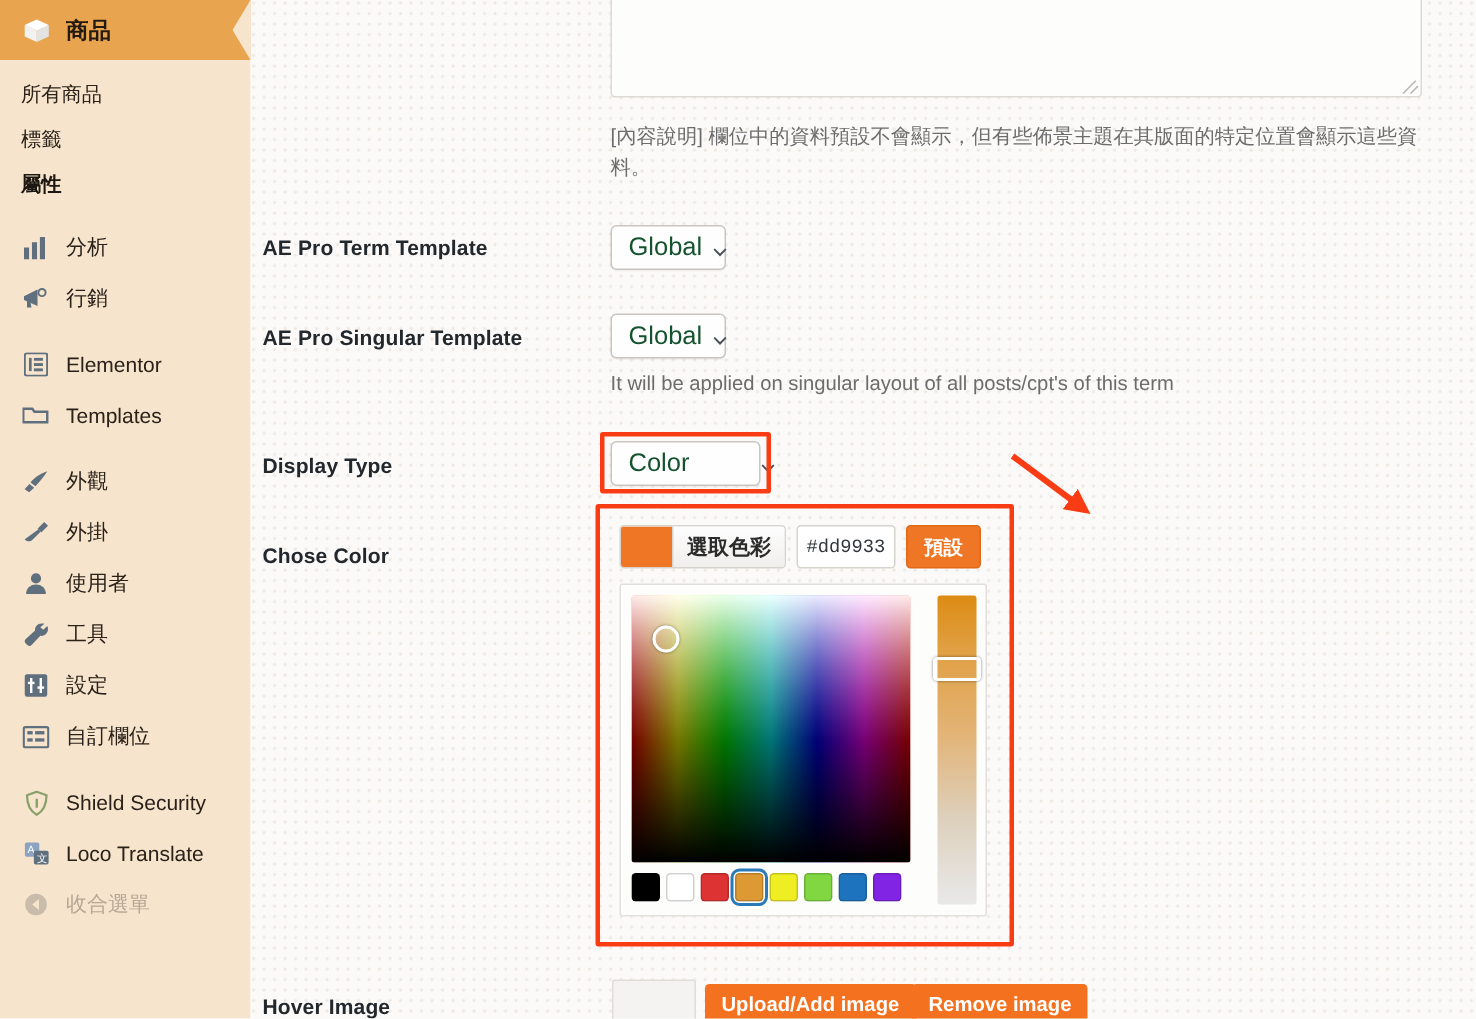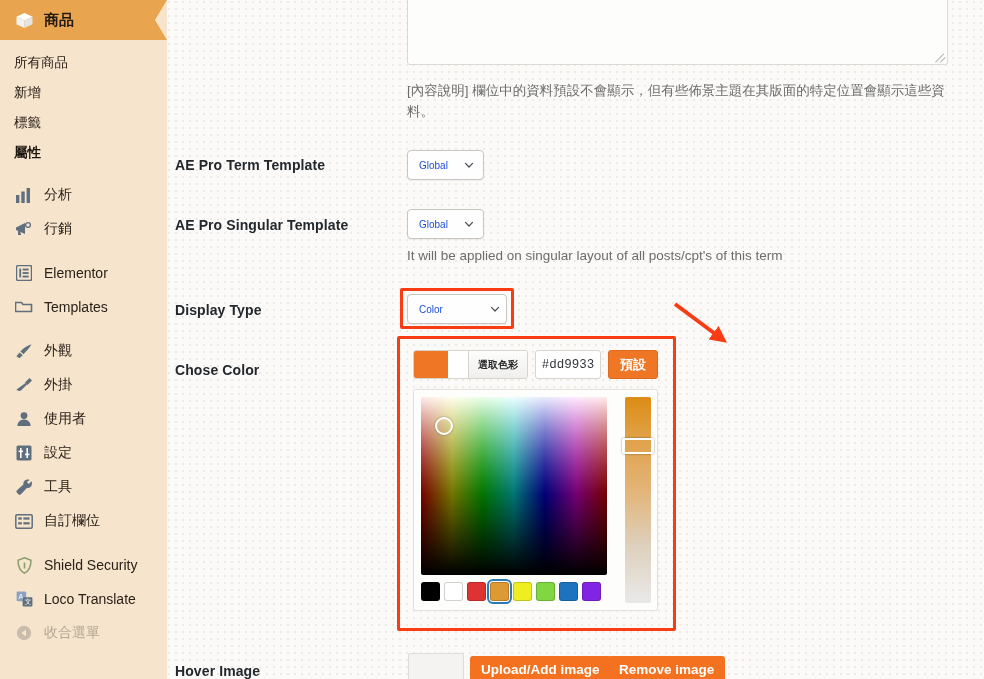--- a/index.html
+++ b/index.html
@@ -129,22 +129,22 @@
 
   
   .wp-select {
     position: absolute;
     background: #fefefe;
     border: 1px solid #c9c6c1;
     border-radius: 4px;
     height: 30px;
     display: flex; align-items: center;
     padding: 0 8px 0 11px;
-    font-size: 10px;
-    color: #1d4ed8;
+    font-size: 17px;
+    color: #14532d;
     font-family: "Liberation Sans", sans-serif;
     box-shadow: 0 1px 0 rgba(0,0,0,0.045);
     cursor: pointer;
     user-select: none;
   }
   .wp-select .sel-val { flex: 1 1 auto; }
   .chev {
     width: 12px; height: 12px;
     flex: 0 0 auto;
     margin-left: 6px;
@@ -180,25 +180,24 @@
   }
   .cp-swatch {
     width: 34px;
     background: #ef7624;
   }
   .cp-swatch-label {
     display: flex; align-items: center; justify-content: center;
     padding: 0 9px;
     background: linear-gradient(#fdfdfd, #f0efed);
     border-left: 1px solid #d7d3cd;
-    font-size: 10px;
+    font-size: 14px;
     color: #2b2b2b;
     font-weight: 700;
     white-space: nowrap;
-    margin-left: 20px;
   }
   #cp-hex-input {
     margin-left: 7px;
     width: 66px; height: 29px;
     border: 1px solid #d7d3cd;
     border-radius: 3px;
     background: #fff;
     font-family: "Liberation Mono", "DejaVu Sans Mono", monospace;
     font-size: 12.5px;
     color: #32373c;
@@ -319,21 +318,20 @@
           <path d="M18.5 5 L18.5 13 L10 17 L10 9 Z" fill="#e3e3e3"></path>
         </svg>
       </span>
       <span>商品</span>
       <span class="notch2" style="background: rgb(232, 164, 78);"></span>
       <span class="notch" style="background: rgb(246, 228, 205);"></span>
     </div>
 
     <div class="submenu">
       <div class="sub-item">所有商品</div>
-      <div class="sub-item">新增</div>
       <div class="sub-item">標籤</div>
       <div class="sub-item current">屬性</div>
     </div>
 
     <div class="menu-item">
       <span class="mi-icon">
         <svg width="16" height="15" viewBox="0 0 16 15">
           <rect x="0" y="7" width="3.4" height="8" fill="#5f6f7d"></rect>
           <rect x="5.3" y="3.5" width="3.4" height="11.5" fill="#5f6f7d"></rect>
           <rect x="10.6" y="0" width="3.4" height="15" fill="#5f6f7d"></rect>
@@ -404,38 +402,38 @@
         <svg width="16" height="16" viewBox="0 0 16 16">
           <circle cx="8" cy="4.6" r="3.4" fill="#5f6f7d"></circle>
           <path d="M1.4 15 C1.4 10.8 4.4 8.6 8 8.6 C11.6 8.6 14.6 10.8 14.6 15 Z" fill="#5f6f7d"></path>
         </svg>
       </span>
       <span>使用者</span>
     </div>
 
     <div class="menu-item">
       <span class="mi-icon">
+        <svg width="17" height="16" viewBox="0 0 17 16">
+          <path d="M11.8 0.6 C9 0.6 7 2.8 7.4 5.4 L1 11.2 C0.3 11.9 0.3 13 1 13.8 L2.4 15.2 C3.1 15.9 4.2 15.9 4.9 15.2 L10.9 8.9 C13.6 9.4 16 7.2 16 4.4 C16 3.6 15.8 2.9 15.5 2.3 L12.8 4.9 L10.9 3.1 L13.6 0.9 C13.1 0.7 12.5 0.6 11.8 0.6 Z" fill="#5f6f7d"></path>
+        </svg>
+      </span>
+      <span>工具</span>
+    </div>
+
+    <div class="menu-item">
+      <span class="mi-icon">
         <svg width="16" height="16" viewBox="0 0 16 16">
           <rect x="0.5" y="0.5" width="15" height="15" rx="1.5" fill="#5f6f7d"></rect>
           <rect x="4" y="3" width="1.6" height="10" fill="#ffffff"></rect>
           <rect x="2.6" y="5.5" width="4.4" height="1.6" fill="#ffffff"></rect>
           <rect x="10.4" y="3" width="1.6" height="10" fill="#ffffff"></rect>
           <rect x="9" y="8.6" width="4.4" height="1.6" fill="#ffffff"></rect>
         </svg>
       </span>
       <span>設定</span>
-    </div>
-
-    <div class="menu-item">
-      <span class="mi-icon">
-        <svg width="17" height="16" viewBox="0 0 17 16">
-          <path d="M11.8 0.6 C9 0.6 7 2.8 7.4 5.4 L1 11.2 C0.3 11.9 0.3 13 1 13.8 L2.4 15.2 C3.1 15.9 4.2 15.9 4.9 15.2 L10.9 8.9 C13.6 9.4 16 7.2 16 4.4 C16 3.6 15.8 2.9 15.5 2.3 L12.8 4.9 L10.9 3.1 L13.6 0.9 C13.1 0.7 12.5 0.6 11.8 0.6 Z" fill="#5f6f7d"></path>
-        </svg>
-      </span>
-      <span>工具</span>
     </div>
 
     <div class="menu-item">
       <span class="mi-icon">
         <svg width="18" height="15" viewBox="0 0 18 15">
           <rect x="0.8" y="0.8" width="16.4" height="13.4" rx="1.2" fill="none" stroke="#5f6f7d" stroke-width="1.5"></rect>
           <rect x="3.2" y="3.4" width="3.6" height="2.2" fill="#5f6f7d"></rect>
           <rect x="8.4" y="3.4" width="6.2" height="2.2" fill="#5f6f7d"></rect>
           <rect x="3.2" y="8.2" width="3.6" height="2.2" fill="#5f6f7d"></rect>
           <rect x="8.4" y="8.2" width="6.2" height="2.2" fill="#5f6f7d"></rect>

